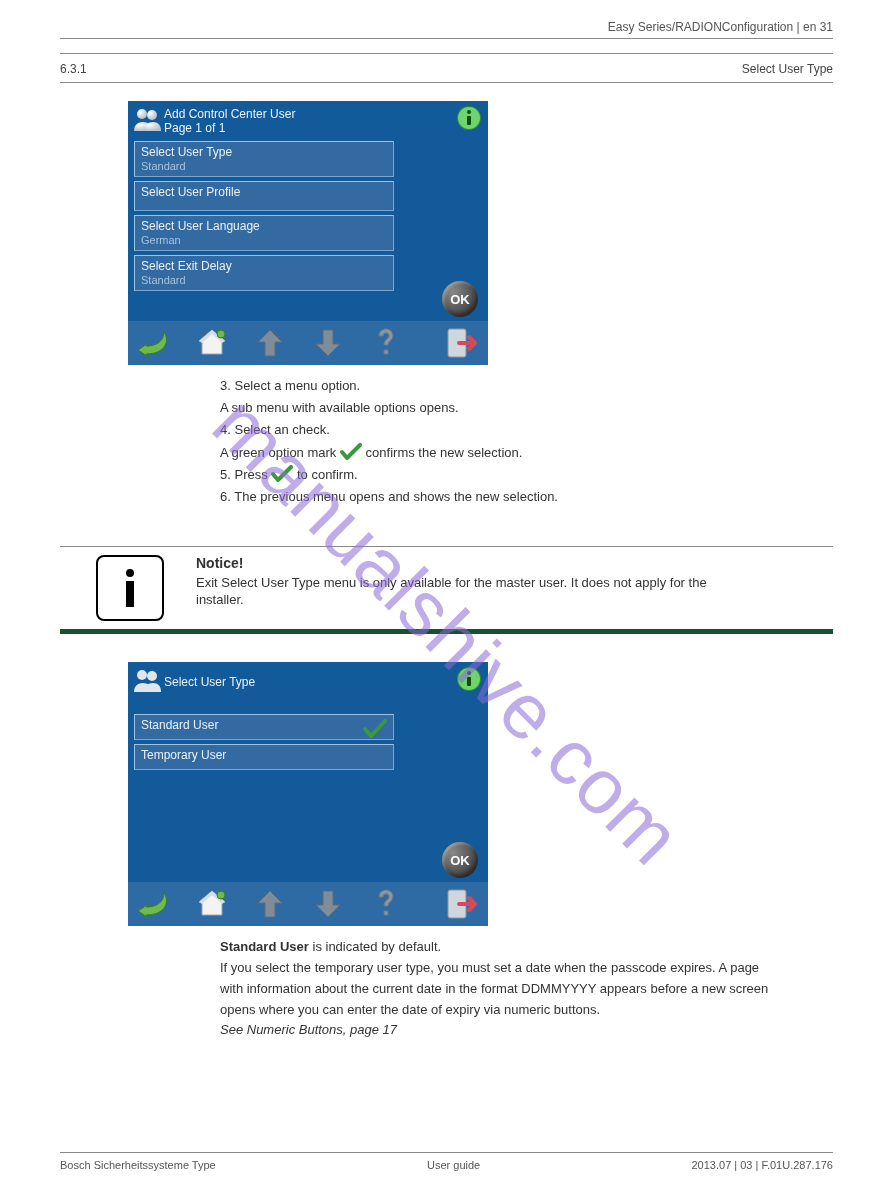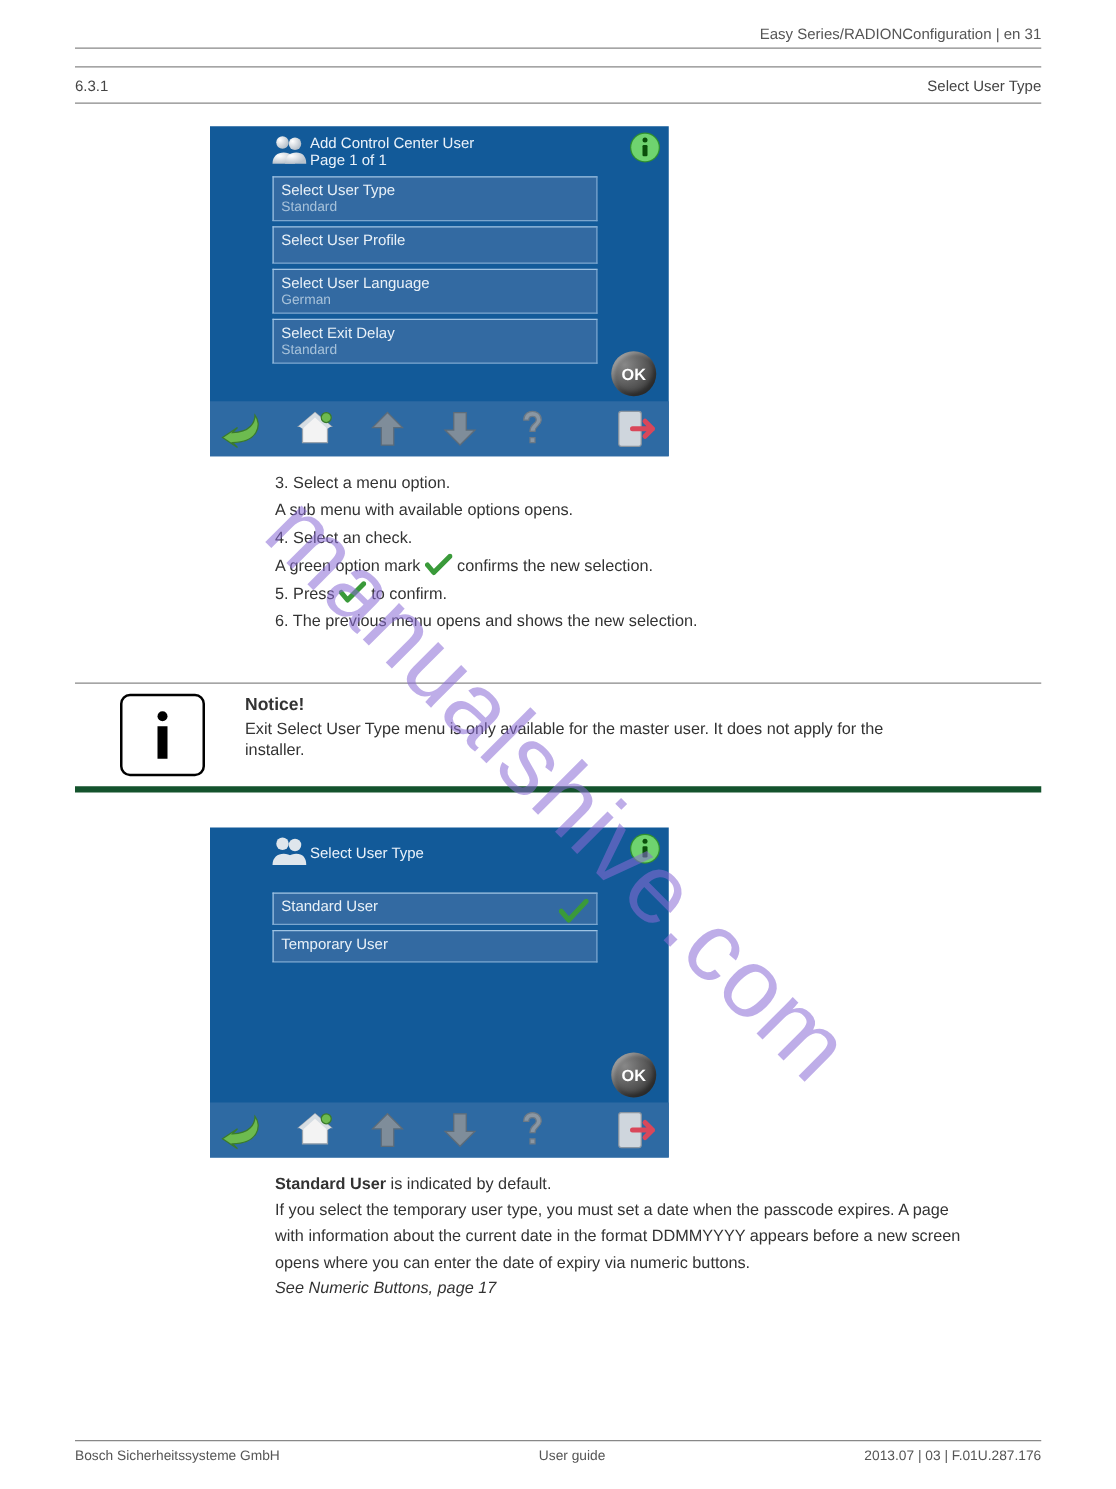--- a/index.html
+++ b/index.html
@@ -43,28 +43,27 @@
     font-size: 13px;
     color: #333;
     line-height: 1.45;
   }
   .indent { margin-left: 160px; margin-right: 40px; }
   .li-line { margin: 3px 0; }
   .green-check-inline svg { vertical-align: -4px; }
 
   
   .device {
-    width: 323px;
+    width: 360px;
     height: 264px;
-    margin: 8px 0 12px 108px;
+    margin: 8px 0 12px 68px;
     background: #125a99;
     position: relative;
     font-family: Arial, sans-serif;
     font-size: 12px;
-    padding-left: 44px;
   }
   .dev-header {
     display: flex;
     align-items: center;
     padding: 4px 8px 2px 4px;
     position: relative;
   }
   .dev-titles { color: #eaf2fa; line-height: 14px; margin-left: 2px; }
   .dev-info-icon { position: absolute; right: 6px; top: 4px; }
   .dev-body { padding: 0 6px; }
@@ -400,19 +399,19 @@
     <div class="para-line">with information about the current date in the format DDMMYYYY appears before a new screen</div>
     <div class="para-line">opens where you can enter the date of expiry via numeric buttons.</div>
     <div class="para-line"><i>See Numeric Buttons, page 17</i></div>
   </div>
 
   <div class="watermark">manualshive.com</div>
 
   <div class="footer">
     <hr class="hr">
     <div class="footer-line">
-      <span>Bosch Sicherheitssysteme GmbH</span>
+      <span>Bosch Sicherheitssysteme Type</span>
       <span>User guide</span>
       <span>2013.07 | 03 | F.01U.287.176</span>
     </div>
   </div>
 
 </div>
 
 </body></html>

